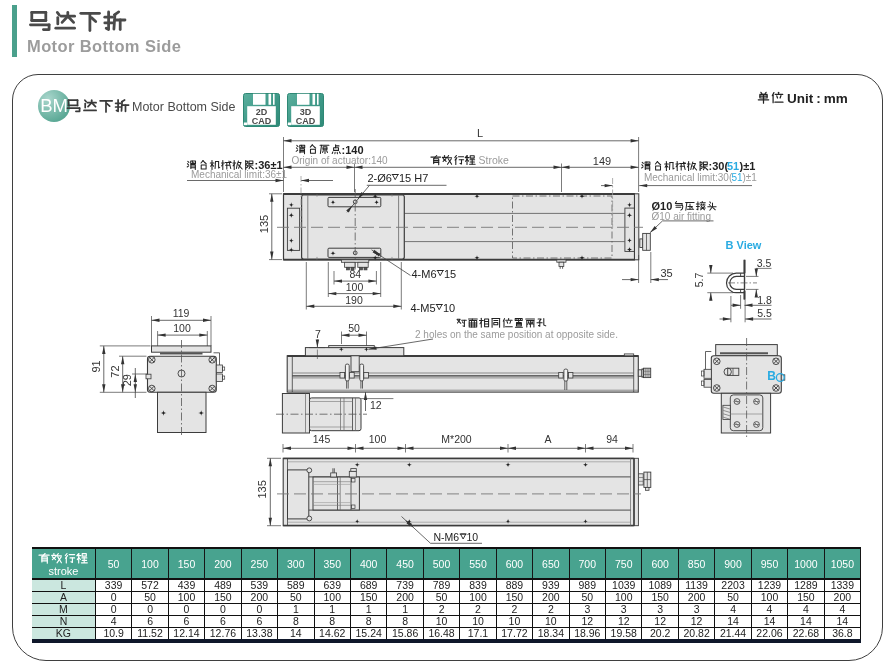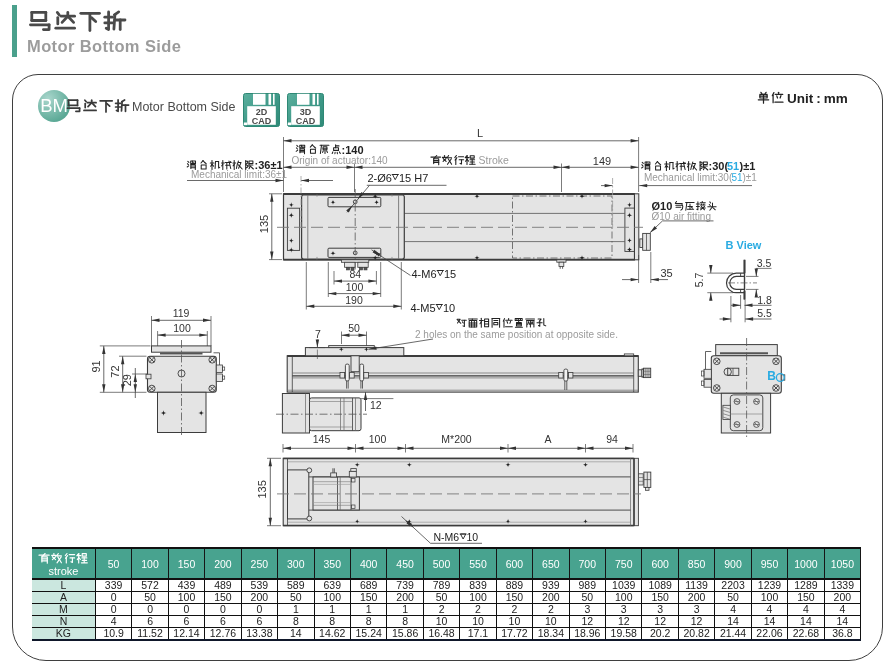--- a/index.html
+++ b/index.html
@@ -16,21 +16,21 @@
 #tbl{position:absolute;left:32px;top:547px;width:829px;border-collapse:collapse;table-layout:fixed;font-family:"Liberation Sans",sans-serif}
 #tbl td,#tbl th{border:1px solid #111;text-align:center;vertical-align:middle;padding:0;font-weight:normal;overflow:hidden}
 #tbl tr.hd{height:31px}
 #tbl tr.hd td{background:#48a38f;color:#fff;font-size:10.5px;border:1.8px solid #161616;border-top:2.4px solid #111;border-bottom:2.2px solid #111}
 #tbl tr.hd th{background:#48a38f;border-top:2.4px solid #111;border-bottom:2.2px solid #111;border-left:none}
 #tbl tr.hd th .stk{color:#fff;font-size:11px;margin-top:-1px}
 #tbl tr.hd th svg{display:block;margin:0 auto}
 #tbl tr.r{height:11.1px}
 #tbl tr.r th{background:#cbe7df;font-size:10.5px;line-height:10.9px;color:#222;border-left:none}
 #tbl tr.r td{background:#fff;font-size:10.5px;line-height:10.9px;color:#222}
-#tbl tr.r:last-child td,#tbl tr.r:last-child th{border-bottom:2px solid #0f172a}
+#tbl tr.r:last-child td,#tbl tr.r:last-child th{border-bottom:4px solid #0f172a}
 </style></head>
 <body>
 <div id="page">
 <div id="bar"></div>
 <div id="t1">
       <svg width="104" height="30" viewBox="0 0 104 30" style="display:block">
         <path d="M5.8,5.4 L19.8,5.4" stroke="#4a4a4a" stroke-width="2.78" fill="none" stroke-linecap="round" stroke-linejoin="round"></path>
         <path d="M19.8,5.4 L19.8,13.5" stroke="#4a4a4a" stroke-width="2.78" fill="none" stroke-linecap="round" stroke-linejoin="round"></path>
         <path d="M5.8,5.4 L5.8,13.5" stroke="#4a4a4a" stroke-width="2.78" fill="none" stroke-linecap="round" stroke-linejoin="round"></path>
         <path d="M5.8,13.5 L19.8,13.5" stroke="#4a4a4a" stroke-width="2.78" fill="none" stroke-linecap="round" stroke-linejoin="round"></path>

